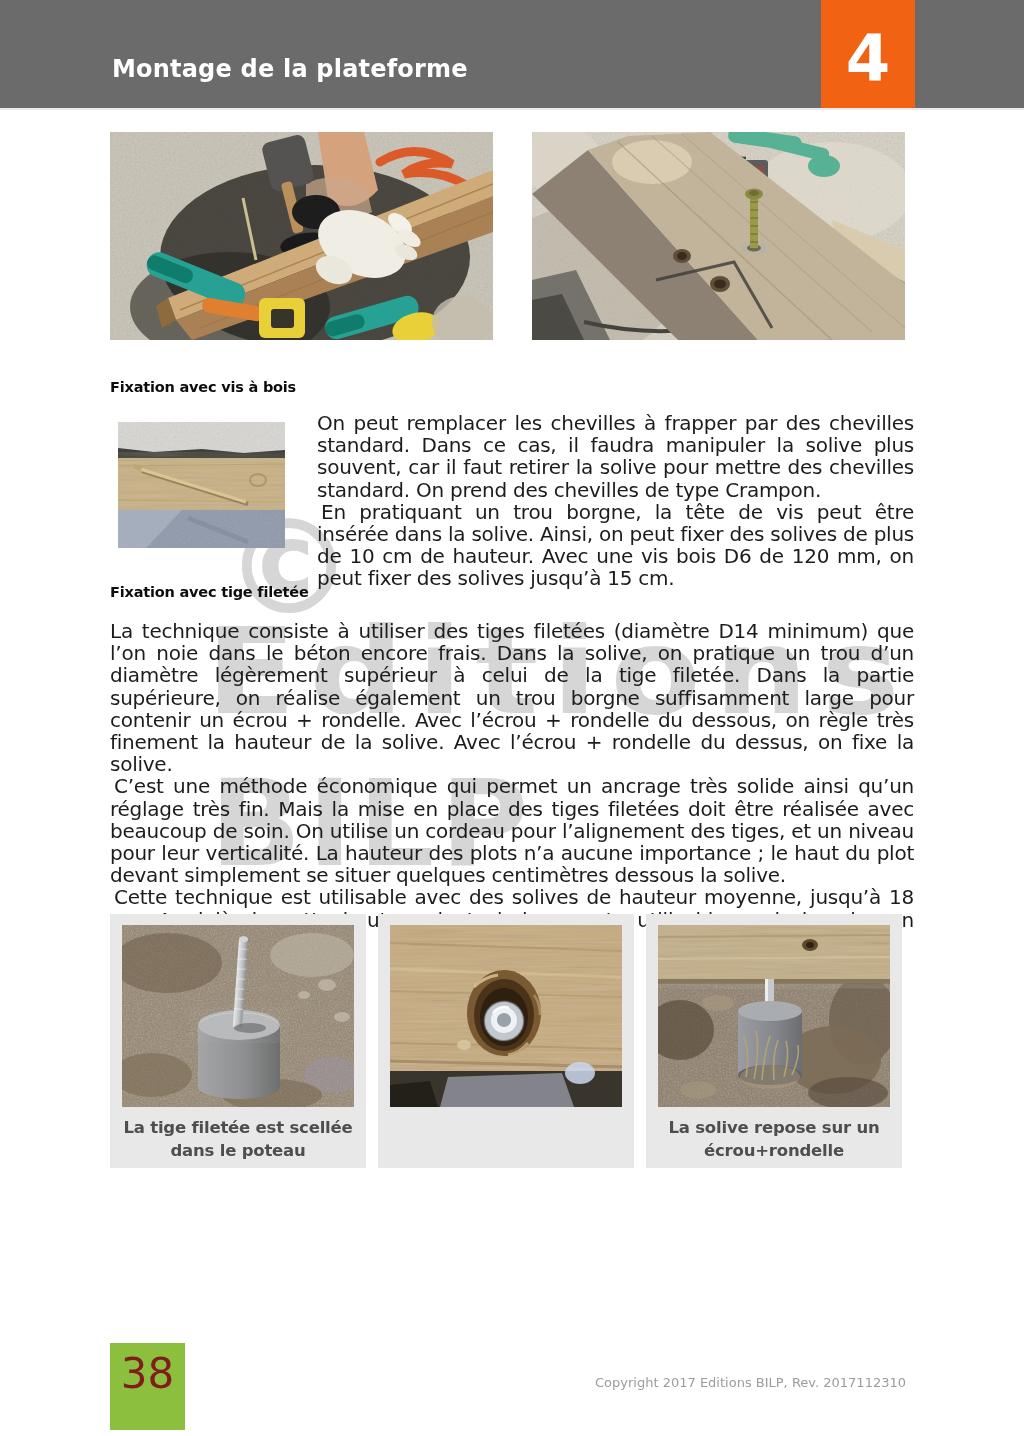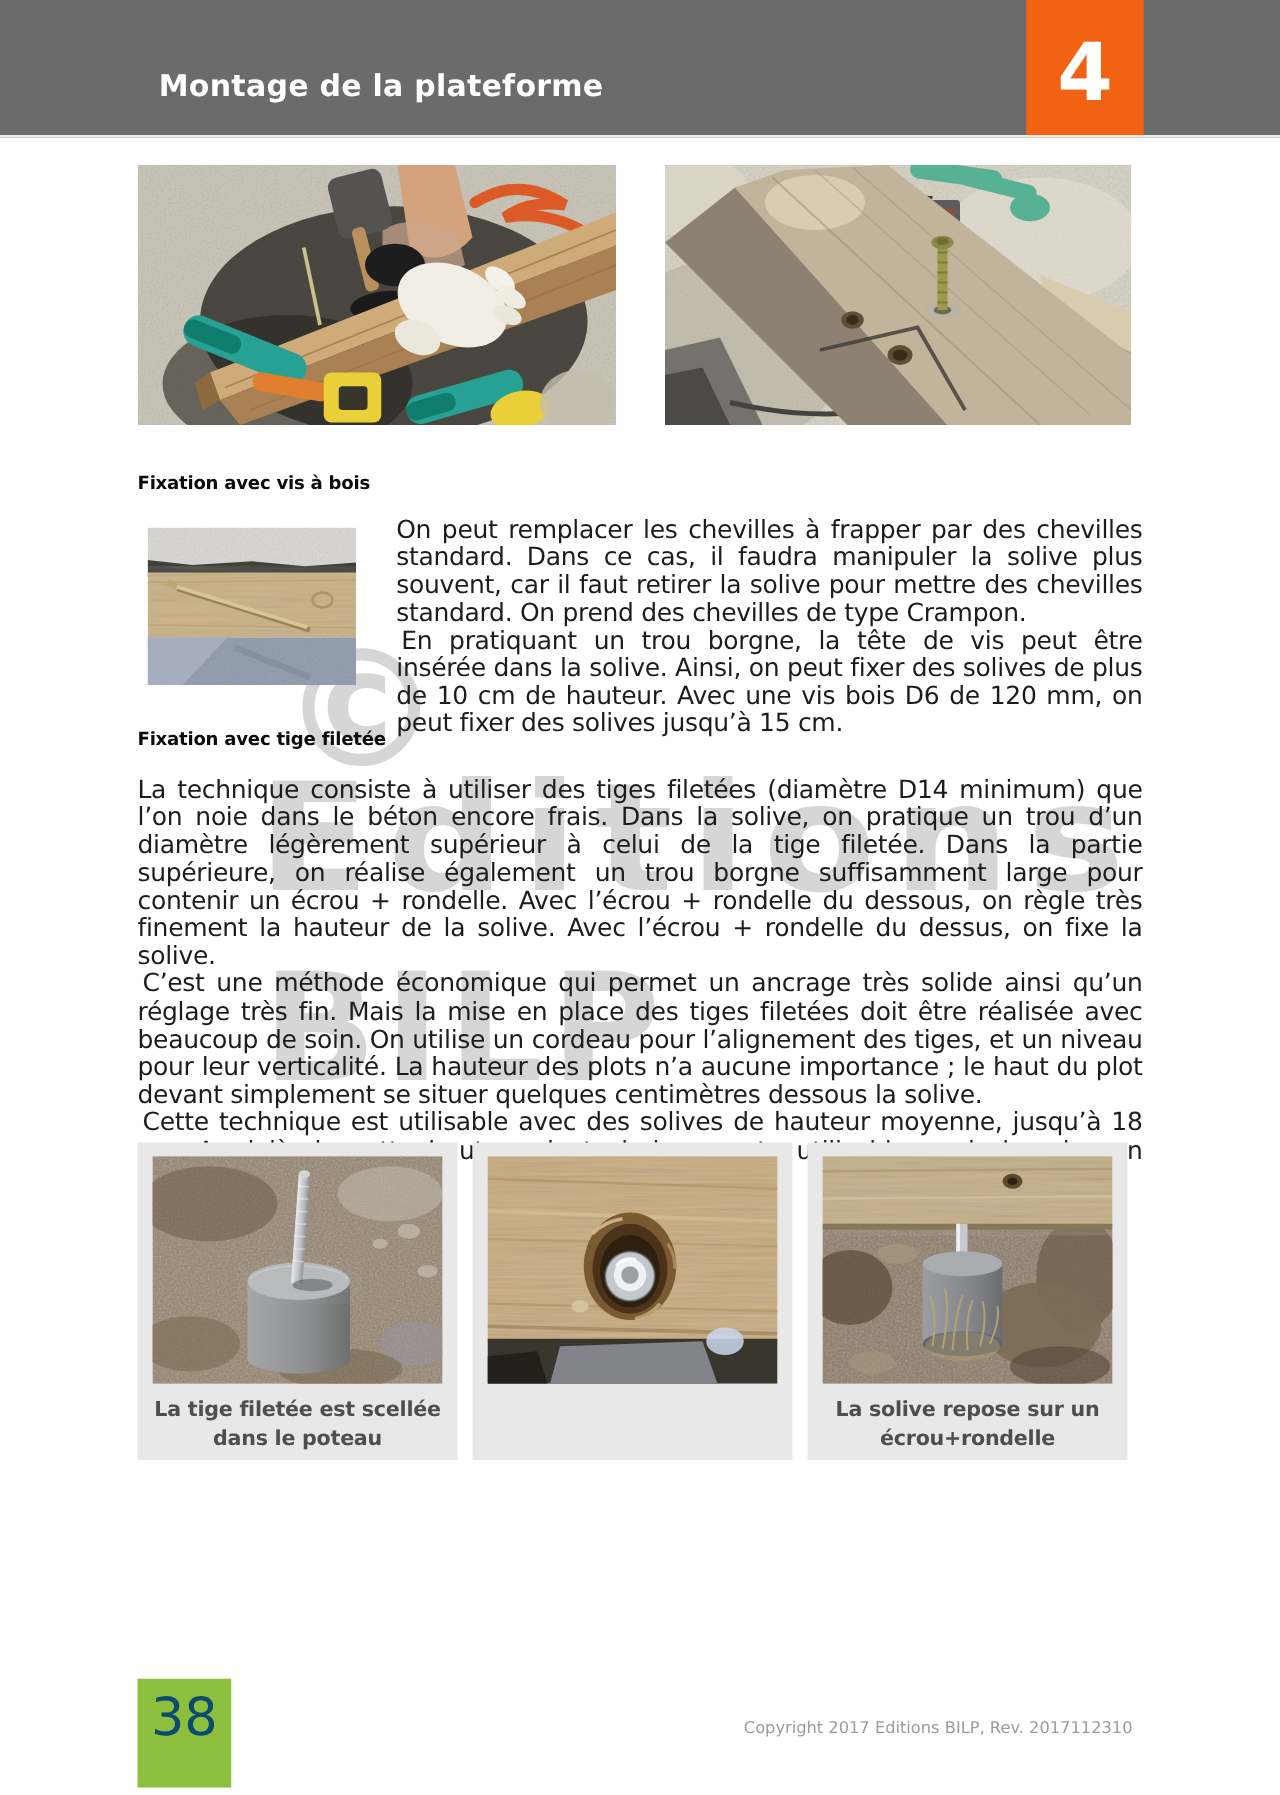--- a/index.html
+++ b/index.html
@@ -2,21 +2,21 @@
 <html lang="fr"><head>
 <meta charset="utf-8">
 <style>
   html,body{margin:0;padding:0;background:#ffffff;}
   .page{
     position:relative;width:1024px;height:1436px;background:#fff;
     font-family:"DejaVu Sans","Liberation Sans",sans-serif;overflow:hidden;
   }
   
   .header-bar{position:absolute;left:0;top:0;width:1024px;height:108px;background:#6b6b6b;border-bottom:2px solid #ececec;}
-  .page-title{position:absolute;left:127px;top:56px;margin:0;font-size:24px;font-weight:bold;color:#ffffff;letter-spacing:.2px;line-height:1.1;}
+  .page-title{position:absolute;left:112px;top:56px;margin:0;font-size:24px;font-weight:bold;color:#ffffff;letter-spacing:.2px;line-height:1.1;}
   .chapter-badge{
     position:absolute;left:821px;top:0;width:94px;height:108px;background:#f26213;
     color:#fff;font-size:64px;font-weight:bold;display:flex;align-items:center;justify-content:center;
     padding-top:10px;box-sizing:border-box;line-height:1;
   }
   
   .watermark{position:absolute;left:0;top:0;width:1024px;height:1436px;color:#d6d6d6;z-index:0;pointer-events:none;}
   .wm-sym{position:absolute;left:224px;top:503px;font-size:130px;font-weight:bold;line-height:1;}
   .wm-l1{position:absolute;left:206px;top:612px;font-size:120px;font-weight:bold;letter-spacing:12px;line-height:1;transform:scaleX(1.1);transform-origin:left top;}
   .wm-l2{position:absolute;left:210px;top:764px;font-size:120px;font-weight:bold;letter-spacing:6px;line-height:1;}
@@ -36,21 +36,21 @@
   .txt-vis{left:317px;top:412px;width:597px;}
   .txt-tige{left:110px;top:620px;width:804px;}
   
   .cards{position:absolute;left:110px;top:914px;display:flex;gap:12px;z-index:1;}
   .card{width:256px;height:254px;background:#e8e8e8;margin:0;box-sizing:border-box;}
   .card .card-photo{display:block;margin:11px auto 0;width:232px;height:182px;}
   .card figcaption{margin-top:9px;padding:0 4px;text-align:center;font-weight:bold;font-size:16.5px;line-height:23px;color:#4e4e4e;letter-spacing:-0.2px;}
   
   .page-num{
     position:absolute;left:110px;top:1343px;width:75px;height:87px;background:#8dbf3f;
-    color:#0c4a6e;font-size:42px;display:flex;justify-content:center;padding-top:10px;box-sizing:border-box;line-height:1;z-index:1;
+    color:#7f1d1d;font-size:42px;display:flex;justify-content:center;padding-top:10px;box-sizing:border-box;line-height:1;z-index:1;
   }
   .copyright{position:absolute;right:118px;top:1375px;font-size:13px;color:#9c9c9c;z-index:1;}
 </style>
 </head>
 <body>
 
 <div class="page">
 
   <div class="watermark">
     <div class="wm-sym">©</div>

